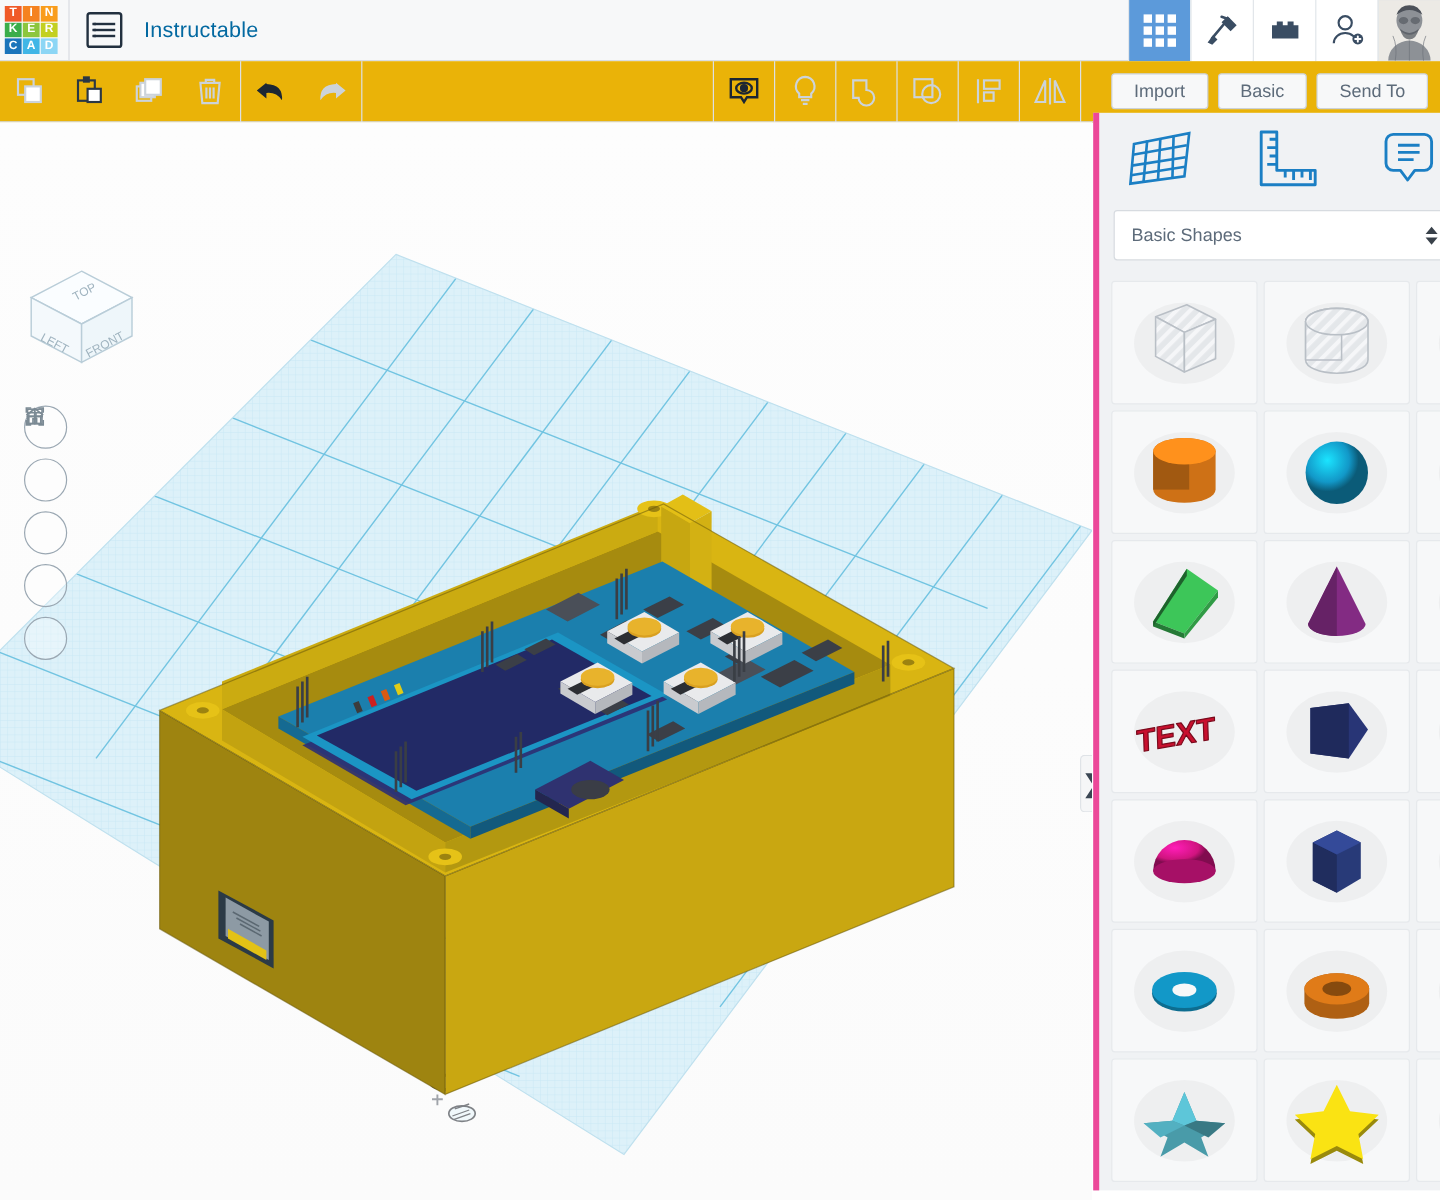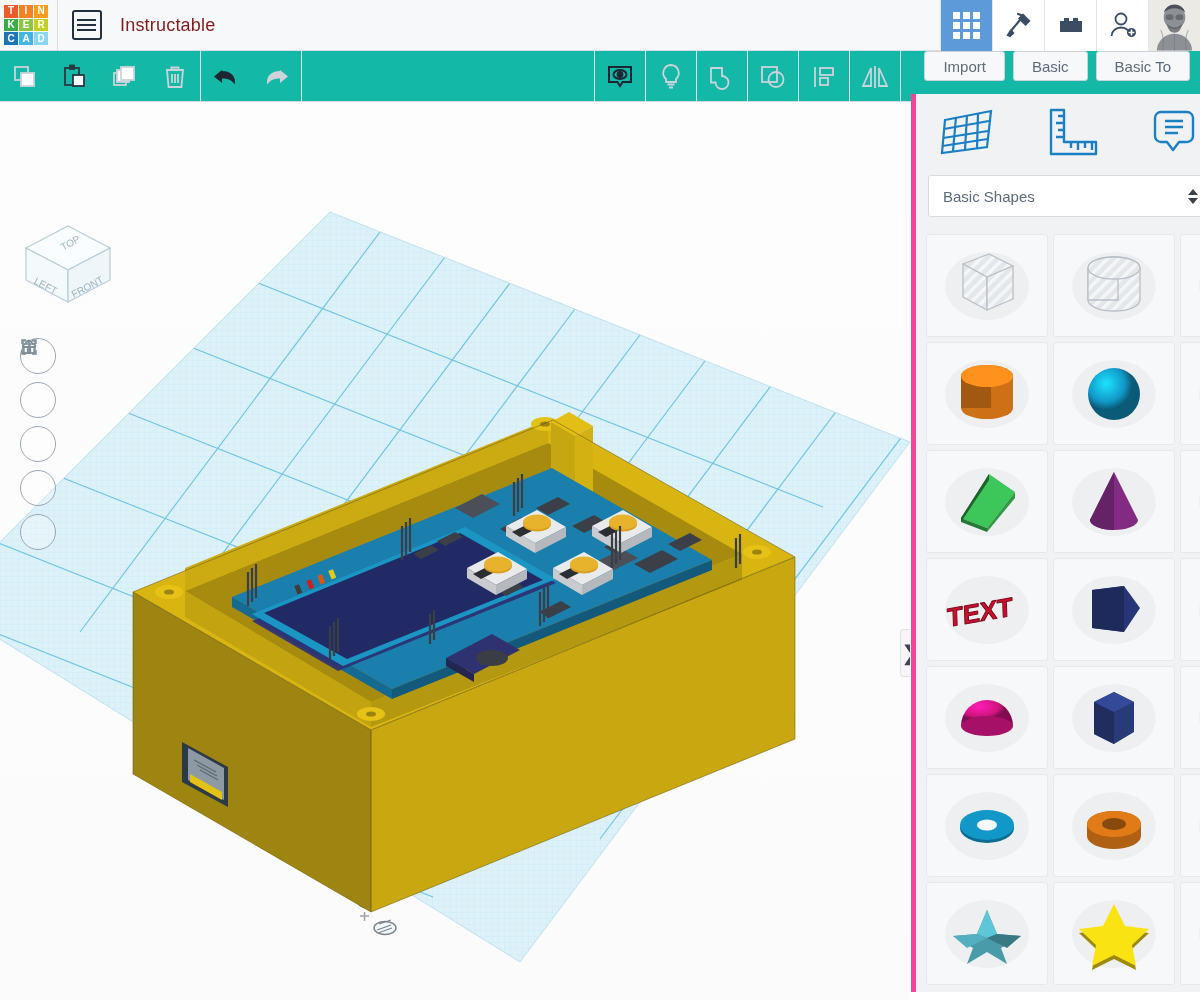--- a/index.html
+++ b/index.html
@@ -33,37 +33,37 @@
     display: flex; flex-direction: column; justify-content: center; gap: 3px; padding: 0 4px;
   }
   .doc-menu-btn i {
     display: block; height: 2px; background: #22303f; width: 100%;
     position: relative;
   }
   .doc-menu-btn i::before {
     content: ''; position: absolute; left: -1px; top: 0; width: 3px; height: 2px; background: #22303f;
   }
   .doc-title {
-    margin-left: 18px; font-size: 18px; color: #7f1d1d; letter-spacing: .2px;
+    margin-left: 18px; font-size: 18px; color: #0369a1; letter-spacing: .2px;
   }
   .topbar-right { margin-left: auto; display: flex; height: 51px; align-items: stretch; }
   .tb-icon {
     width: 52px; height: 51px; display: flex; align-items: center; justify-content: center;
     border-left: 1px solid #e2e6ea; background: #fff;
   }
   .tb-icon.active { background: #5c9ada; }
   .tb-icon.avatar { width: 52px; padding: 0; overflow: hidden; background: #e8e8e6; }
   .grid9 { display: grid; grid-template-columns: repeat(3,7px); grid-template-rows: repeat(3,7px); gap: 3px; }
   .grid9 s { background: #fff; display: block; }
 
   
   .toolbar2 {
     position: absolute; left: 0; top: 51px; width: 1200px; height: 51px;
-    background: #14b8a6; border-bottom: 1px solid #d4d9de;
-    display: flex; 
+    background: #eab308; border-bottom: 1px solid #d4d9de;
+    display: flex; align-items: center;
   }
   .tgroup { display: flex; align-items: center; height: 51px; }
   .tbtn {
     width: 50px; height: 51px; display: flex; align-items: center; justify-content: center;
   }
   .vsep { width: 1px; height: 51px; background: #dce0e4; }
   .pushbtn {
     height: 30px; padding: 0 18px; border: 1px solid #ccd2d8; background: #f7f8f9;
     border-radius: 3px; color: #5d6b7a; font-size: 15px;
     font-family: "Liberation Sans", sans-serif;
@@ -327,21 +327,21 @@
               <path d="M21 4 L29 22 h-8 Z"></path>
             </g>
           </svg>
       </div>
       <div class="vsep"></div>
     </div>
 
     <div class="btnrow">
       <div class="pushbtn">Import</div>
       <div class="pushbtn">Basic</div>
-      <div class="pushbtn">Basic To</div>
+      <div class="pushbtn">Send To</div>
     </div>
   </div>
 
   <div class="canvas">
     <svg width="910" height="898" viewBox="0 0 910 898">
       <defs>
         <pattern id="fineGrid" width="6" height="6" patternUnits="userSpaceOnUse">
           <path d="M6 0 H0 V6" fill="none" stroke="#bfe4f2" stroke-width="0.7"></path>
         </pattern>
         <linearGradient id="bgFade" x1="0" y1="0" x2="0" y2="1">

